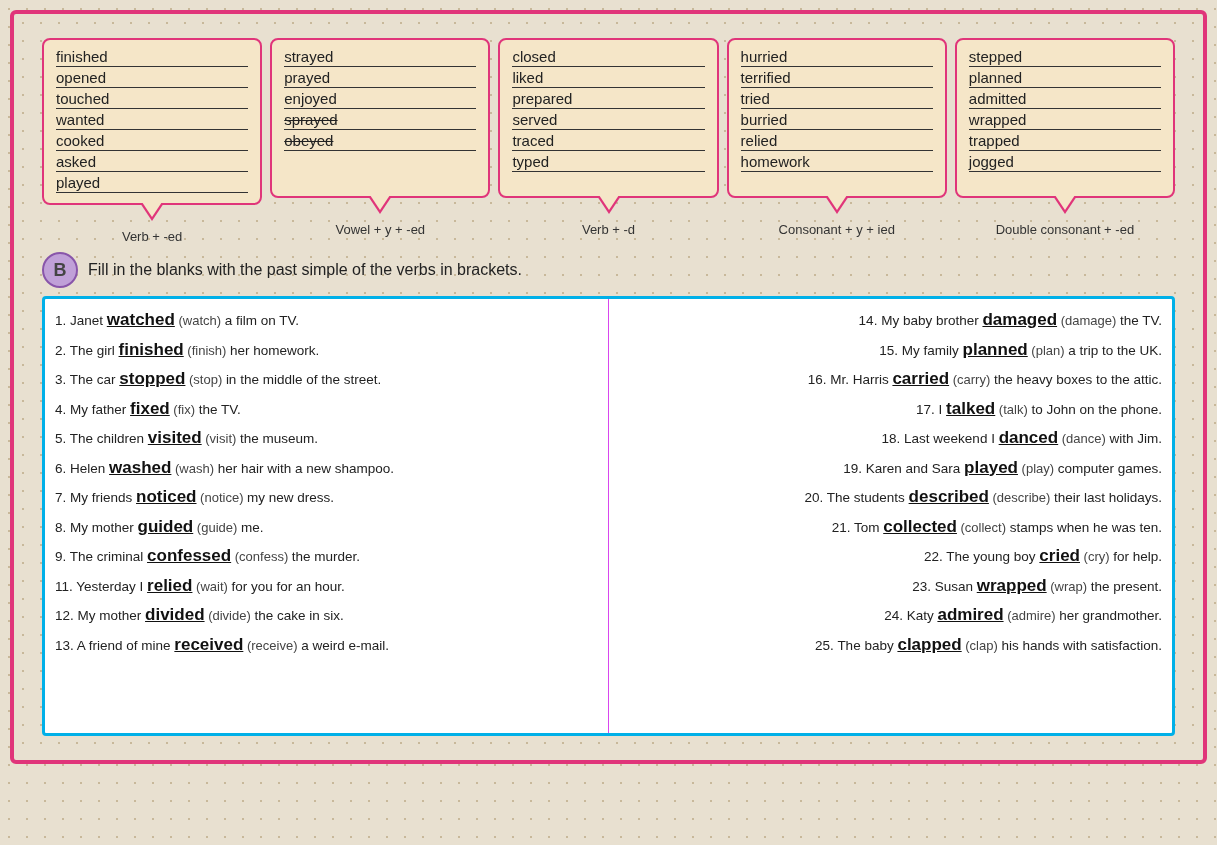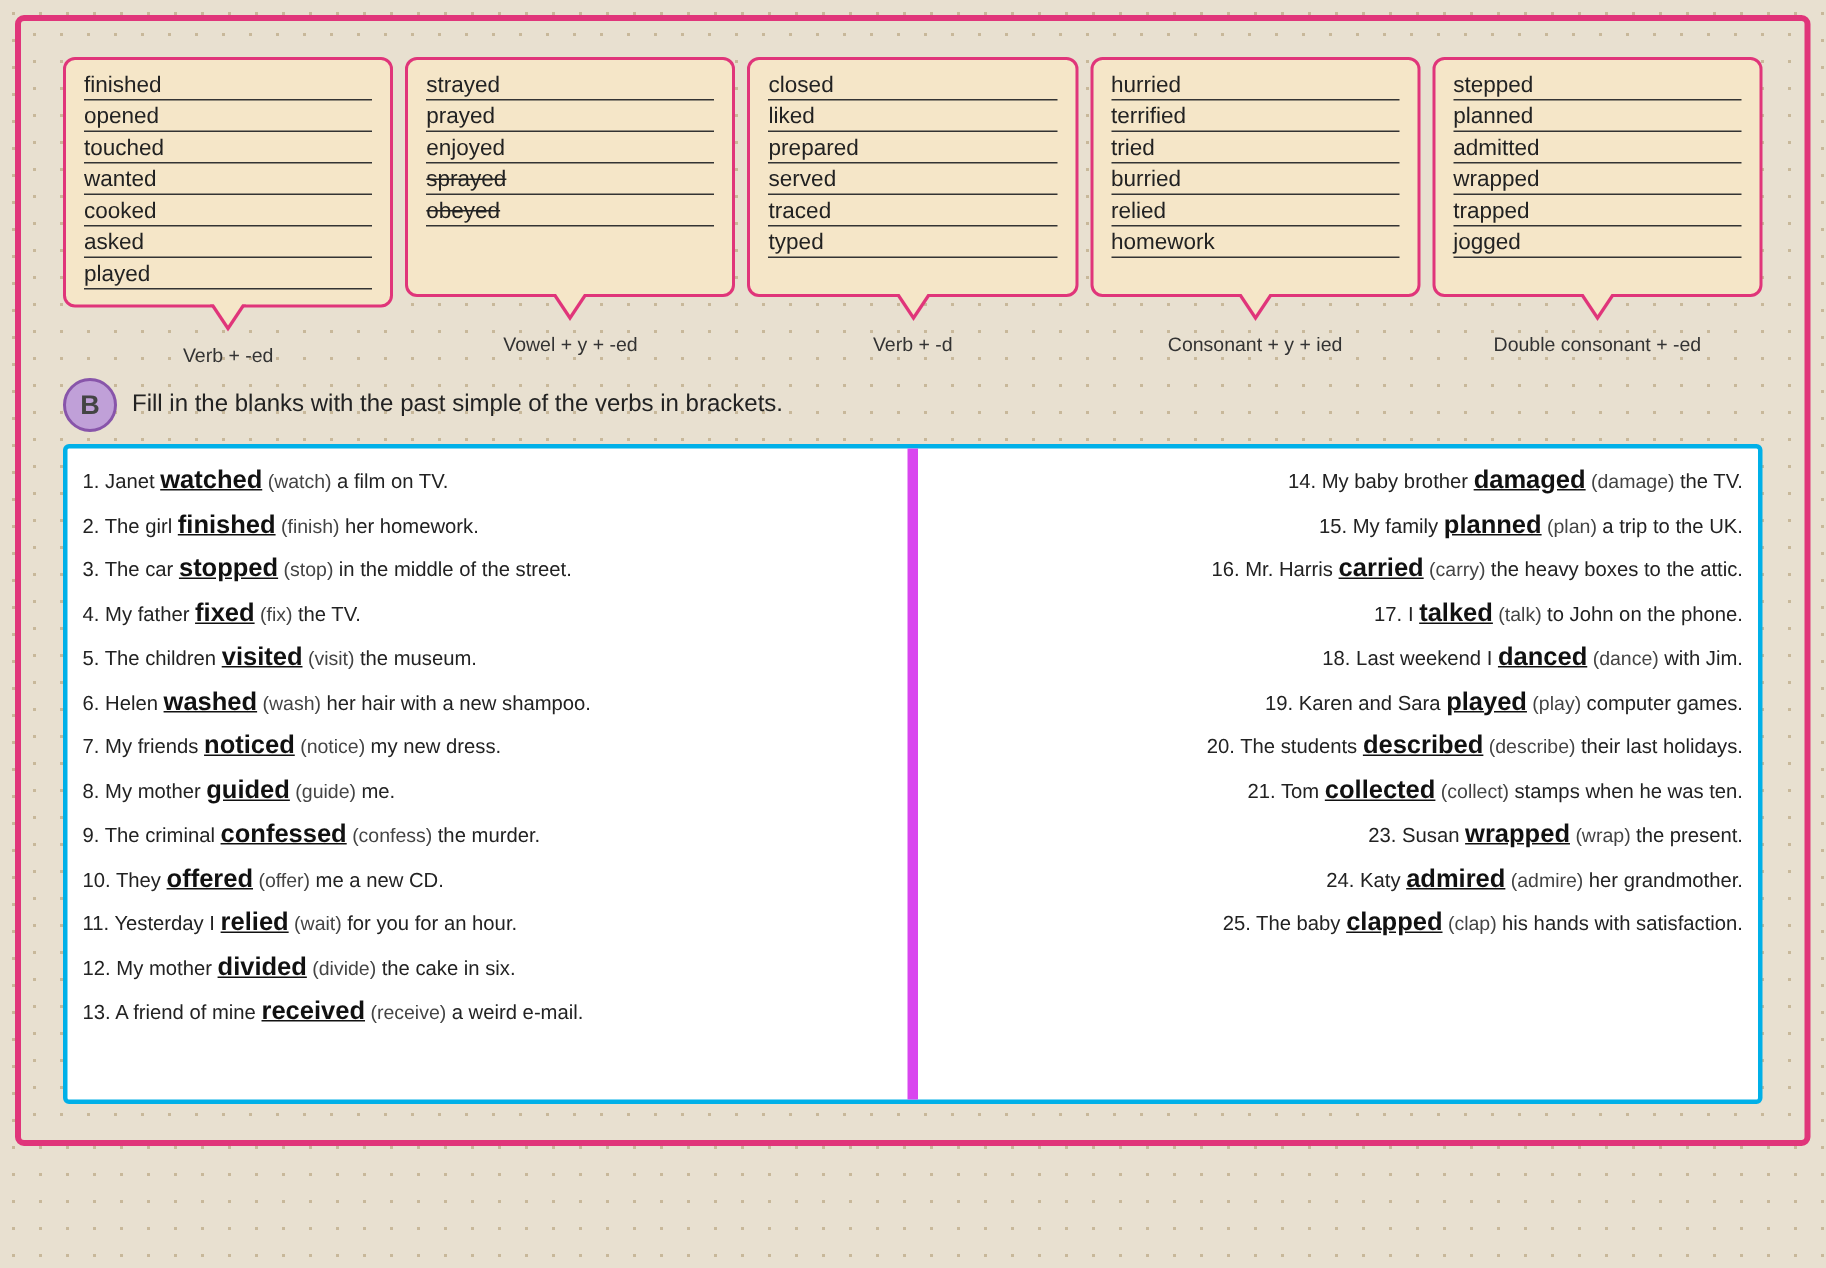--- a/index.html
+++ b/index.html
@@ -121,21 +121,21 @@
       border-radius: 4px;
       background: #fff;
       display: flex;
       margin: 0 4px;
       min-height: 440px;
     }
 
     .ex-col {
       flex: 1;
       padding: 8px 10px;
-      border-right: 7px solid #d946ef;
+      border-right: 1px solid #d946ef;
     }
 
     .ex-col:last-child {
       border-right: none;
       text-align: right;
     }
 
     .ex-item {
       font-size: 13.5px;
       color: #222;
@@ -239,33 +239,33 @@
     <div class="ex-col" id="left-col">
         <div class="ex-item"><span>1. </span><span>Janet </span><span class="ex-answer">watched</span><span class="ex-verb"> (watch) </span><span>a film on TV.</span></div>
         <div class="ex-item"><span>2. </span><span>The girl </span><span class="ex-answer">finished</span><span class="ex-verb"> (finish) </span><span>her homework.</span></div>
         <div class="ex-item"><span>3. </span><span>The car </span><span class="ex-answer">stopped</span><span class="ex-verb"> (stop) </span><span>in the middle of the street.</span></div>
         <div class="ex-item"><span>4. </span><span>My father </span><span class="ex-answer">fixed</span><span class="ex-verb"> (fix) </span><span>the TV.</span></div>
         <div class="ex-item"><span>5. </span><span>The children </span><span class="ex-answer">visited</span><span class="ex-verb"> (visit) </span><span>the museum.</span></div>
         <div class="ex-item"><span>6. </span><span>Helen </span><span class="ex-answer">washed</span><span class="ex-verb"> (wash) </span><span>her hair with a new shampoo.</span></div>
         <div class="ex-item"><span>7. </span><span>My friends </span><span class="ex-answer">noticed</span><span class="ex-verb"> (notice) </span><span>my new dress.</span></div>
         <div class="ex-item"><span>8. </span><span>My mother </span><span class="ex-answer">guided</span><span class="ex-verb"> (guide) </span><span>me.</span></div>
         <div class="ex-item"><span>9. </span><span>The criminal </span><span class="ex-answer">confessed</span><span class="ex-verb"> (confess) </span><span>the murder.</span></div>
-        <div class="ex-item"><span>10. </span><span>They </span><span class="ex-answer">offered</span><span class="ex-verb"> (offer) </span><span>me a new CD.</span></div>
         <div class="ex-item"><span>11. </span><span>Yesterday I </span><span class="ex-answer">relied</span><span class="ex-verb"> (wait) </span><span>for you for an hour.</span></div>
         <div class="ex-item"><span>12. </span><span>My mother </span><span class="ex-answer">divided</span><span class="ex-verb"> (divide) </span><span>the cake in six.</span></div>
         <div class="ex-item"><span>13. </span><span>A friend of mine </span><span class="ex-answer">received</span><span class="ex-verb"> (receive) </span><span>a weird e-mail.</span></div>
       </div>
     <div class="ex-col" id="right-col">
         <div class="ex-item"><span>14. </span><span>My baby brother </span><span class="ex-answer">damaged</span><span class="ex-verb"> (damage) </span><span>the TV.</span></div>
         <div class="ex-item"><span>15. </span><span>My family </span><span class="ex-answer">planned</span><span class="ex-verb"> (plan) </span><span>a trip to the UK.</span></div>
         <div class="ex-item"><span>16. </span><span>Mr. Harris </span><span class="ex-answer">carried</span><span class="ex-verb"> (carry) </span><span>the heavy boxes to the attic.</span></div>
         <div class="ex-item"><span>17. </span><span>I </span><span class="ex-answer">talked</span><span class="ex-verb"> (talk) </span><span>to John on the phone.</span></div>
         <div class="ex-item"><span>18. </span><span>Last weekend I </span><span class="ex-answer">danced</span><span class="ex-verb"> (dance) </span><span>with Jim.</span></div>
         <div class="ex-item"><span>19. </span><span>Karen and Sara </span><span class="ex-answer">played</span><span class="ex-verb"> (play) </span><span>computer games.</span></div>
         <div class="ex-item"><span>20. </span><span>The students </span><span class="ex-answer">described</span><span class="ex-verb"> (describe) </span><span>their last holidays.</span></div>
         <div class="ex-item"><span>21. </span><span>Tom </span><span class="ex-answer">collected</span><span class="ex-verb"> (collect) </span><span>stamps when he was ten.</span></div>
+        <div class="ex-item"><span>22. </span><span>The young boy </span><span class="ex-answer">cried</span><span class="ex-verb"> (cry) </span><span>for help.</span></div>
         <div class="ex-item"><span>23. </span><span>Susan </span><span class="ex-answer">wrapped</span><span class="ex-verb"> (wrap) </span><span>the present.</span></div>
         <div class="ex-item"><span>24. </span><span>Katy </span><span class="ex-answer">admired</span><span class="ex-verb"> (admire) </span><span>her grandmother.</span></div>
         <div class="ex-item"><span>25. </span><span>The baby </span><span class="ex-answer">clapped</span><span class="ex-verb"> (clap) </span><span>his hands with satisfaction.</span></div>
       </div>
   </div>
 
 </div>
 
 </body></html>

